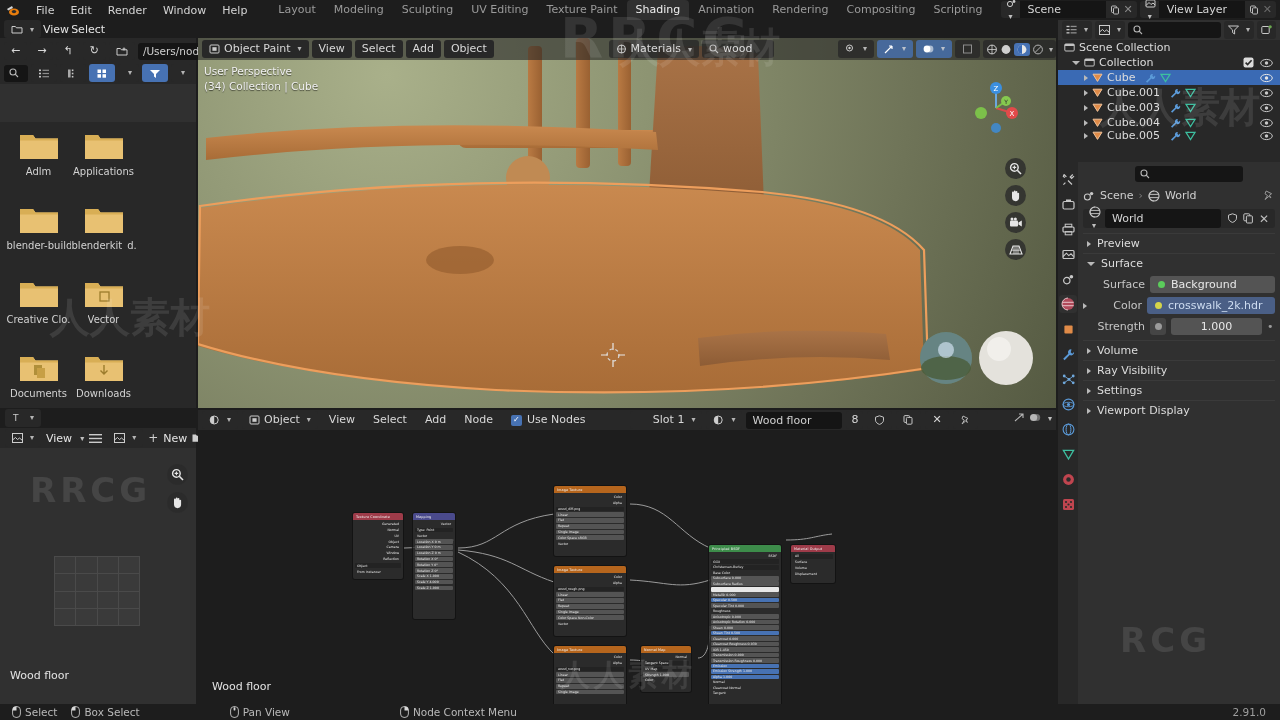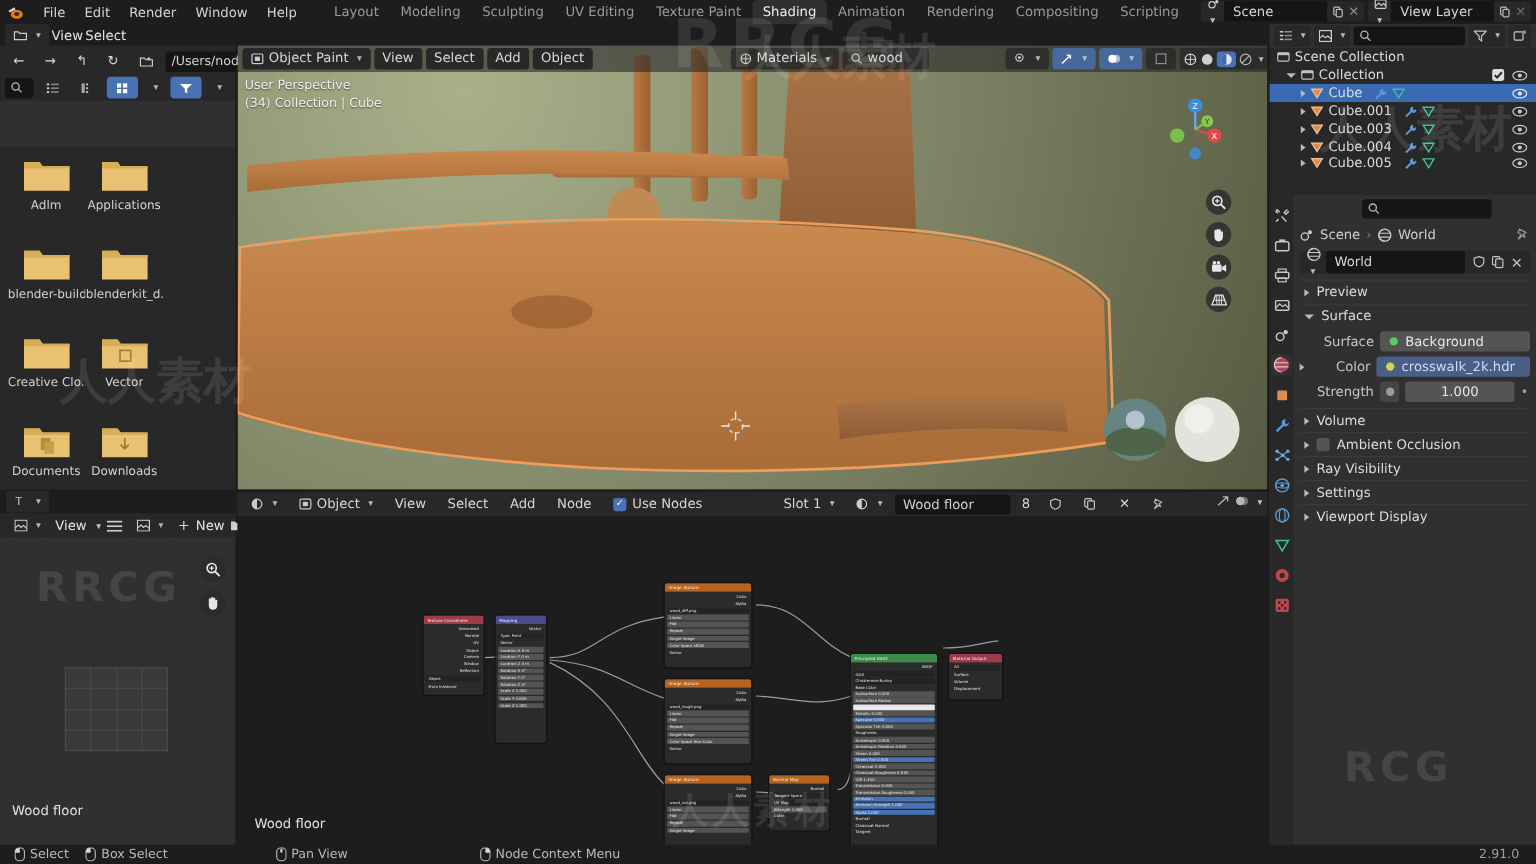--- a/index.html
+++ b/index.html
@@ -1221,25 +1221,20 @@
                      align-items:center;justify-content:center;">
           <span class="dot" style="background:#9b9b9b;"></span>
         </span>
         <span class="val slider">1.000</span>
         <span style="width:8px;color:#9b9b9b;">•</span>
       </div>
 
       <div class="panel" style="margin-top:4px;">
         <span class="tri"></span>
         <span>Volume</span>
-      </div>
-      <div class="panel">
-        <span class="tri"></span>
-        <span style="width:11px;height:11px;background:#545454;border-radius:2px;display:inline-block;"></span>
-        <span>Ambient Occlusion</span>
       </div>
       <div class="panel">
         <span class="tri"></span>
         <span>Ray Visibility</span>
       </div>
       <div class="panel">
         <span class="tri"></span>
         <span>Settings</span>
       </div>
       <div class="panel">

